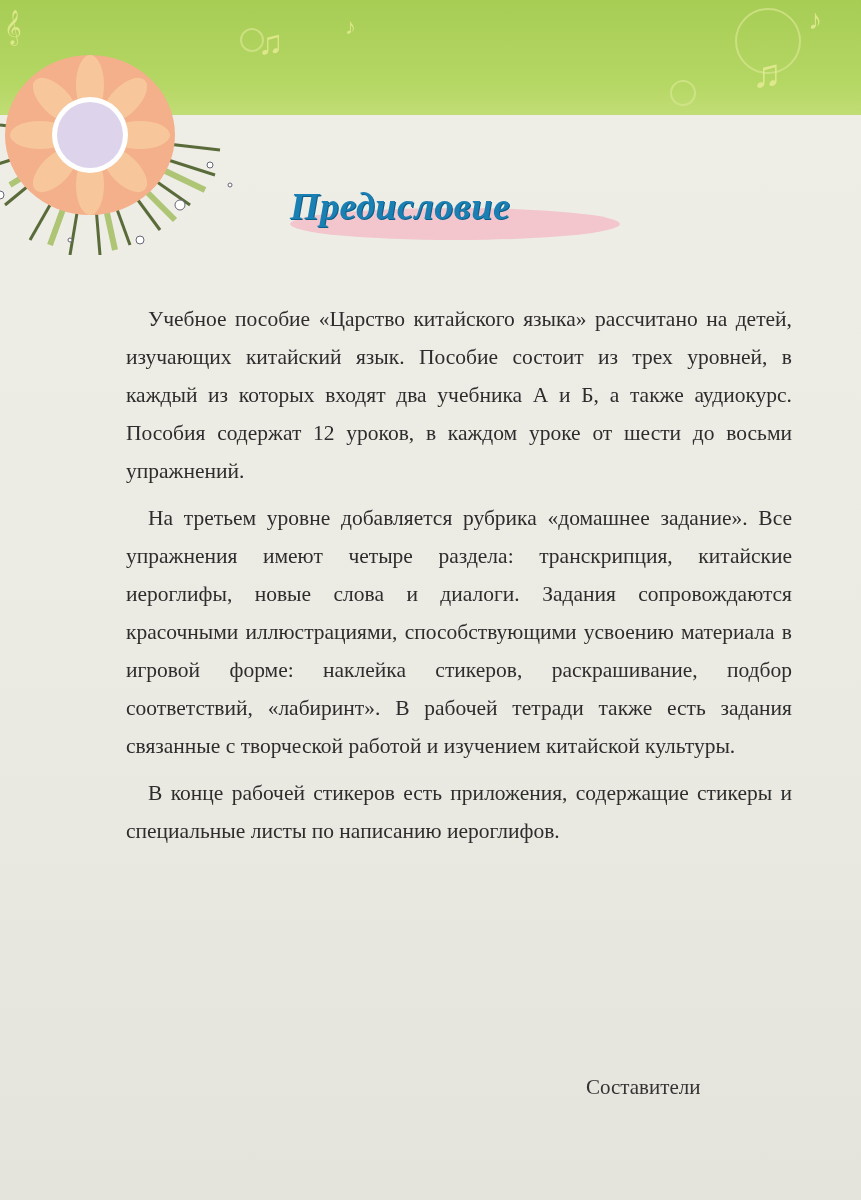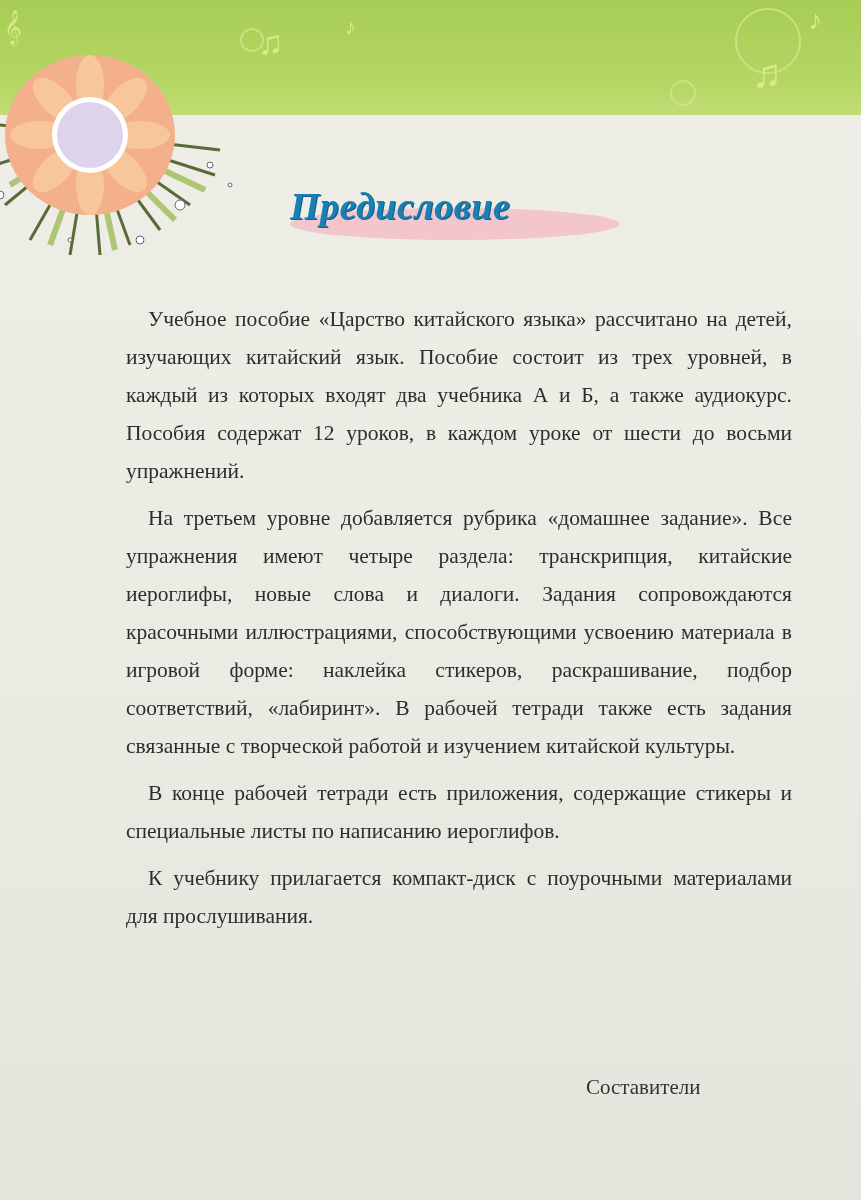--- a/index.html
+++ b/index.html
@@ -81,17 +81,16 @@
 </svg>
 
 <div class="title-wrap">
   <div class="title-ellipse"></div>
   <div class="title">Предисловие</div>
 </div>
 
 <div class="text">
   <p>Учебное пособие «Царство китайского языка» рассчитано на детей, изучающих китайский язык. Пособие состоит из трех уровней, в каждый из которых входят два учебника А и Б, а также аудиокурс. Пособия содержат 12 уроков, в каждом уроке от шести до восьми упражнений.</p>
   <p>На третьем уровне добавляется рубрика «домашнее задание». Все упражнения имеют четыре раздела: транскрипция, китайские иероглифы, новые слова и диалоги. Задания сопровождаются красочными иллюстрациями, способствующими усвоению материала в игровой форме: наклейка стикеров, раскрашивание, подбор соответствий, «лабиринт». В рабочей тетради также есть задания связанные с творческой работой и изучением китайской культуры.</p>
-  <p>В конце рабочей тетради есть приложения, содержащие стикеры и специальные листы по написанию иероглифов.</p>
-  <p>К учебнику прилагается компакт-диск с поурочными материалами для прослушивания.</p>
+  <p>В конце рабочей стикеров есть приложения, содержащие стикеры и специальные листы по написанию иероглифов.</p>
 </div>
 
 <div class="sig">Составители</div>
 
 </body></html>

